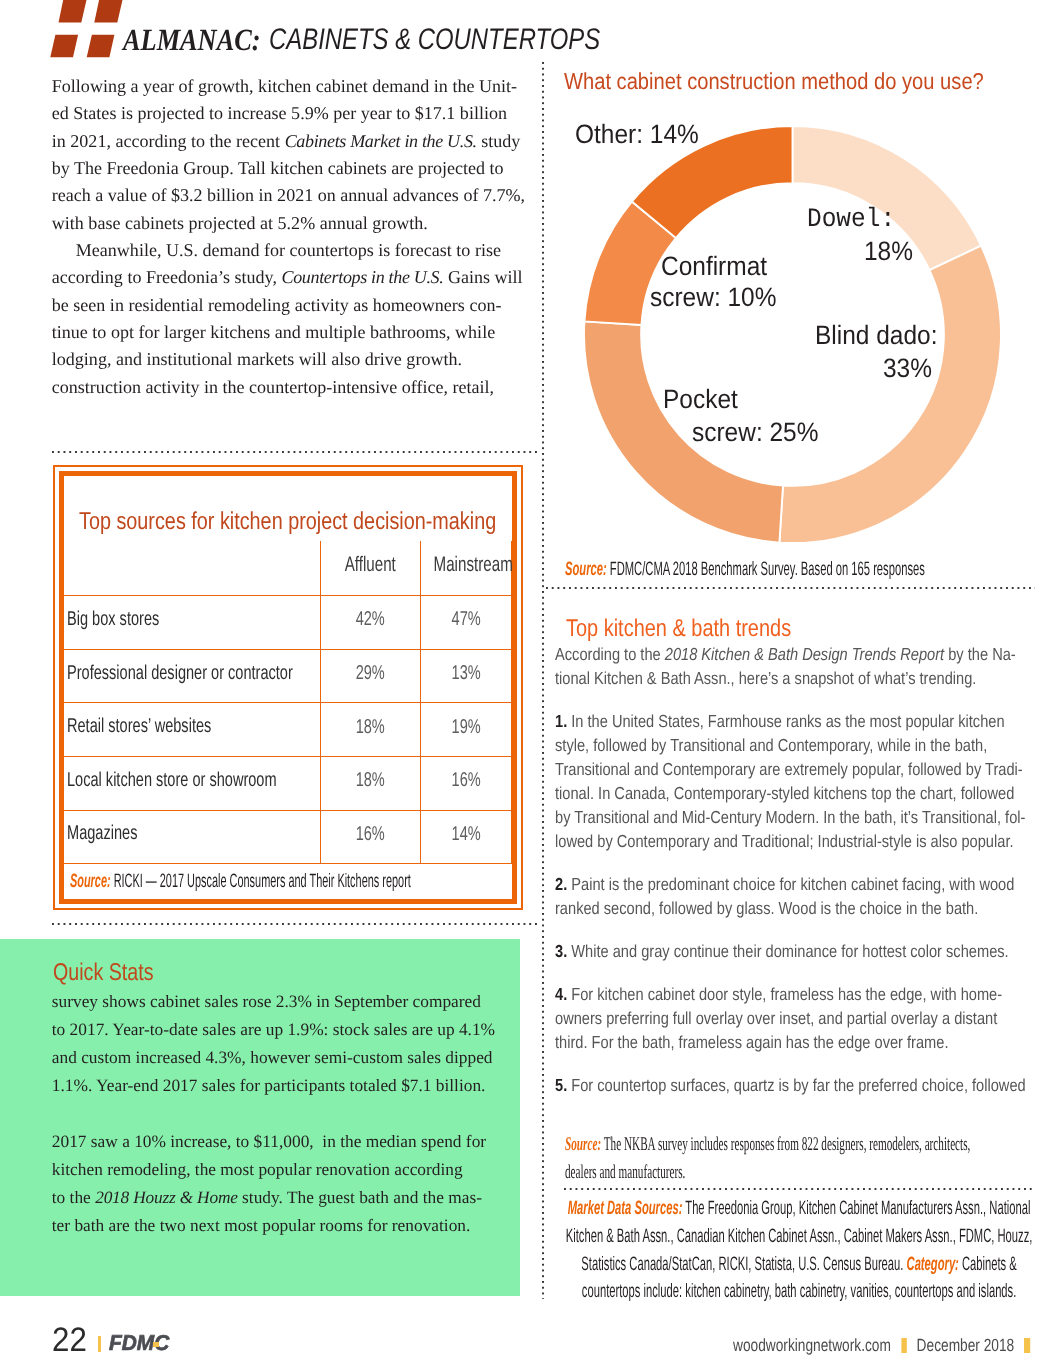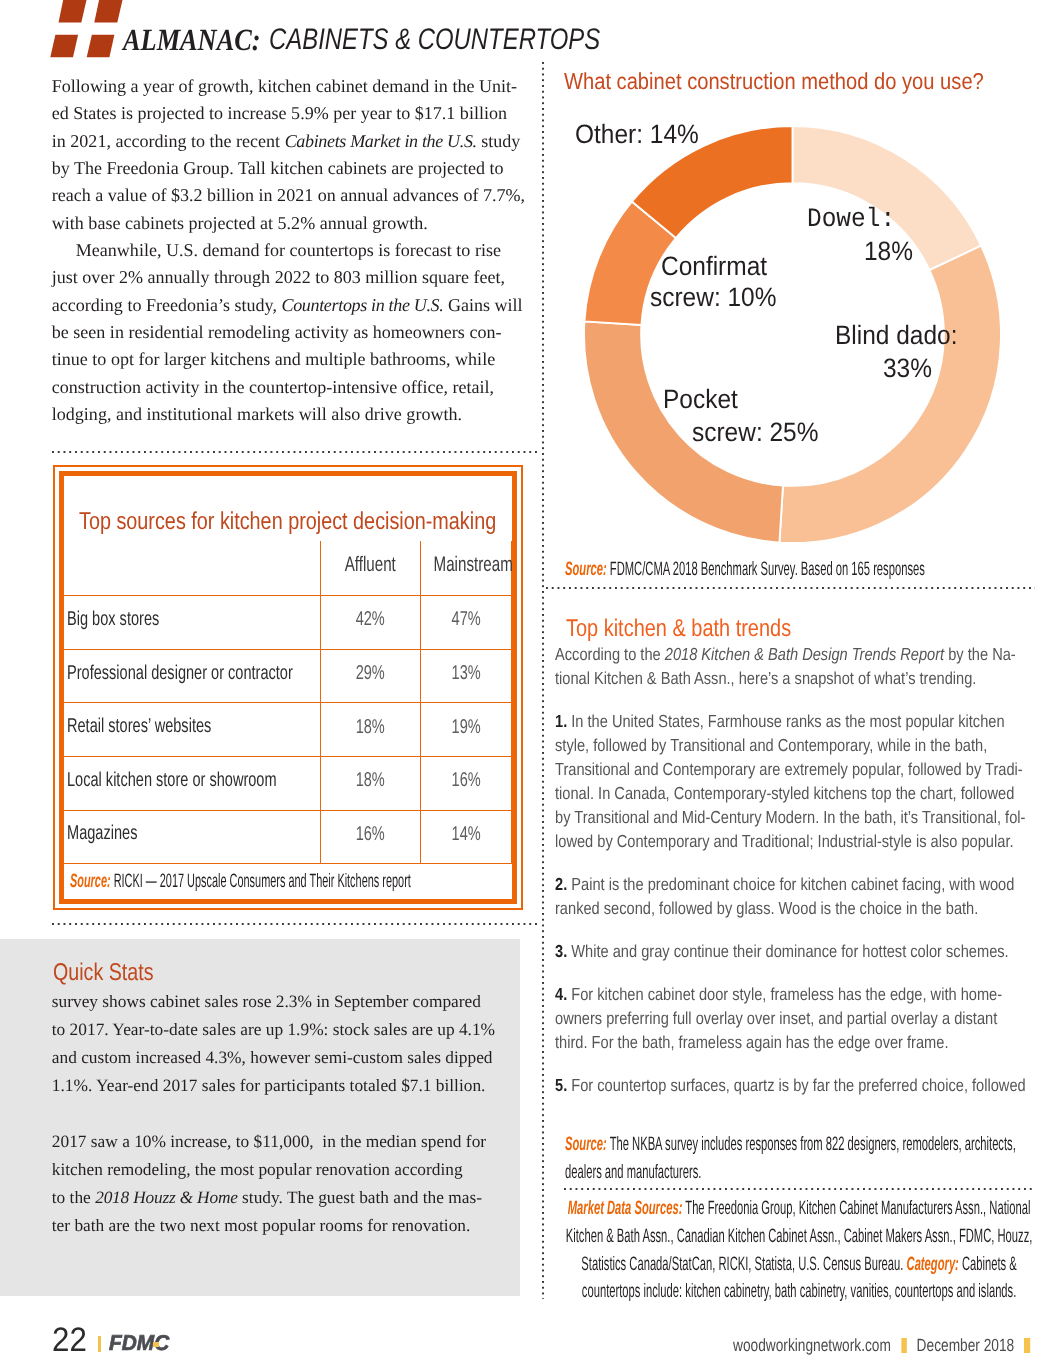--- a/index.html
+++ b/index.html
@@ -51,21 +51,21 @@
   .tbl-rowlabel .sq{font-size:20px;color:#2d2d2d;transform:scaleX(0.728);line-height:20px;position:relative;top:-3.5px;}
   .tbl-val{text-align:center;}
   .tbl-val .sq{font-size:20px;color:#5d5d5d;transform:scaleX(0.728);transform-origin:50% 50%;line-height:20px;position:relative;top:-3.2px;}
 
   .tbl-source{border:none !important;border-top:1.8px solid #EC6608 !important;
       padding:0 0 0 6px !important;height:27.9px;}
   .tbl-source .sq{font-size:19.4px;color:#231f20;transform:scaleX(0.563);line-height:22px;}
   .srcword{color:#EC6608;font-style:italic;font-weight:bold;}
 
   
-  #quickstats{left:0;top:938.6px;width:519.7px;height:357.3px;background:#e5e5e5;}
+  #quickstats{left:0;top:938.6px;width:519.7px;height:357.3px;background:#86efac;}
   #qs-title{position:absolute;left:53.1px;top:22.5px;}
   #qs-title .sq{font-size:24.3px;color:#C0481C;transform:scaleX(0.809);line-height:24px;}
   #qs-body{position:absolute;left:51.8px;top:49.5px;width:470px;
       font-family:"Liberation Serif",serif;font-size:17.35px;line-height:28.05px;color:#231f20;}
   #qs-body p{margin:0;}
   #qs-body p.gap{margin-top:28.05px;}
   #qs-body i{font-style:italic;letter-spacing:-0.2px;}
 
   
   #vdiv{left:542.3px;top:61.9px;width:2.4px;height:1237px;
@@ -127,26 +127,25 @@
     <p class="">
       <span class="ln">Following a year of growth, kitchen cabinet demand in the Unit-</span>
       <span class="ln">ed States is projected to increase 5.9% per year to $17.1 billion</span>
       <span class="ln">in 2021, according to the recent <i>Cabinets Market in the U.S.</i> study</span>
       <span class="ln">by The Freedonia Group. Tall kitchen cabinets are projected to</span>
       <span class="ln">reach a value of $3.2 billion in 2021 on annual advances of 7.7%,</span>
       <span class="ln">with base cabinets projected at 5.2% annual growth.</span>
     </p>
     <p class="gap">
       <span class="ln"><span class="ind"></span>Meanwhile, U.S. demand for countertops is forecast to rise</span>
-      <span class="ln">just over 2% annually through 2022 to 803 million square feet,</span>
       <span class="ln">according to Freedonia’s study, <i>Countertops in the U.S.</i> Gains will</span>
       <span class="ln">be seen in residential remodeling activity as homeowners con-</span>
       <span class="ln">tinue to opt for larger kitchens and multiple bathrooms, while</span>
+      <span class="ln">lodging, and institutional markets will also drive growth.</span>
       <span class="ln">construction activity in the countertop-intensive office, retail,</span>
-      <span class="ln">lodging, and institutional markets will also drive growth.</span>
     </p>
   </div>
 <div class="abs dotsep" style="left:51.9px;top:450.7px;width:487px;"></div>
 
 <div id="tablebox" class="abs">
   <div id="tableinner">
     <table class="srcTable">
       <colgroup>
           <col style="width:57.4%">
           <col style="width:22.2%">
@@ -283,21 +282,21 @@
     </div>
     <div class="clabel">
       <div class="cline" style="left:660.6px;top:252.62px;">
         <span class="sq">Confirmat</span>
       </div>
       <div class="cline" style="left:649.9px;top:284.12px;">
         <span class="sq">screw: 10%</span>
       </div>
     </div>
     <div class="clabel">
-      <div class="cline" style="left:815.2px;top:321.72px;margin-left:20px;">
+      <div class="cline" style="left:815.2px;top:321.72px;">
         <span class="sq">Blind dado:</span>
       </div>
       <div class="cline" style="left:883px;top:355.22px;">
         <span class="sq">33%</span>
       </div>
     </div>
     <div class="clabel">
       <div class="cline" style="left:662.9px;top:386.02000000000004px;">
         <span class="sq">Pocket</span>
       </div>
@@ -339,21 +338,21 @@
         <span class="ln"><b>4.</b> For kitchen cabinet door style, frameless has the edge, with home-</span>
         <span class="ln">owners preferring full overlay over inset, and partial overlay a distant</span>
         <span class="ln">third. For the bath, frameless again has the edge over frame.</span>
       </p>
       <p class="item">
         <span class="ln"><b>5.</b> For countertop surfaces, quartz is by far the preferred choice, followed</span>
         <span class="ln">by granite and marble. Laminate remains a less-expensive alternative.</span>
       </p>
     </div>
   </div>
-<div class="abs clipw" style="left:565px;top:1131px;width:480px;height:60px;">
+<div class="abs clipw" style="left:565px;top:1131px;width:480px;height:60px;font-family:Liberation Serif, serif;">
     <div id="trends-src">
       <span class="ln"><span class="srcword">Source:</span> The NKBA survey includes responses from 822 designers, remodelers, architects,</span>
       <span class="ln">dealers and manufacturers.</span>
     </div>
   </div>
 <div class="abs dotsep" style="left:564px;top:1188px;width:471px;"></div>
 <div class="abs clipw" style="left:565px;top:1195.1px;width:480px;height:125px;text-align:center;">
     <div id="marketsrc">
       <span class="ln"><span class="srcword">Market Data Sources:</span> The Freedonia Group, Kitchen Cabinet Manufacturers Assn., National</span>
       <span class="ln">Kitchen &amp; Bath Assn., Canadian Kitchen Cabinet Assn., Cabinet Makers Assn., FDMC, Houzz,</span>

